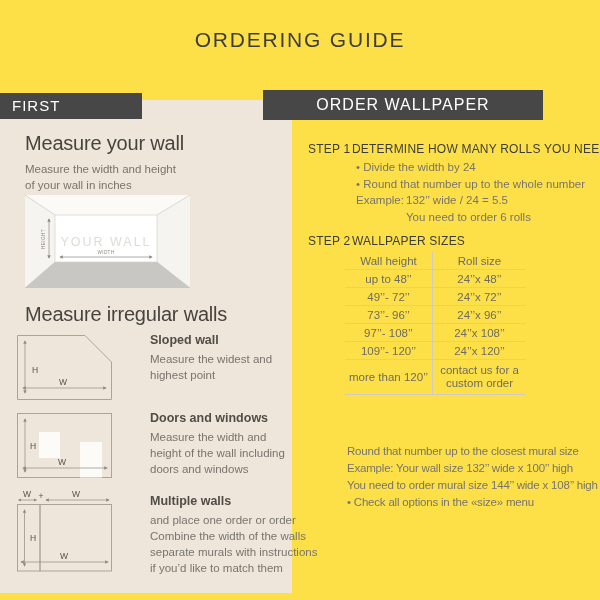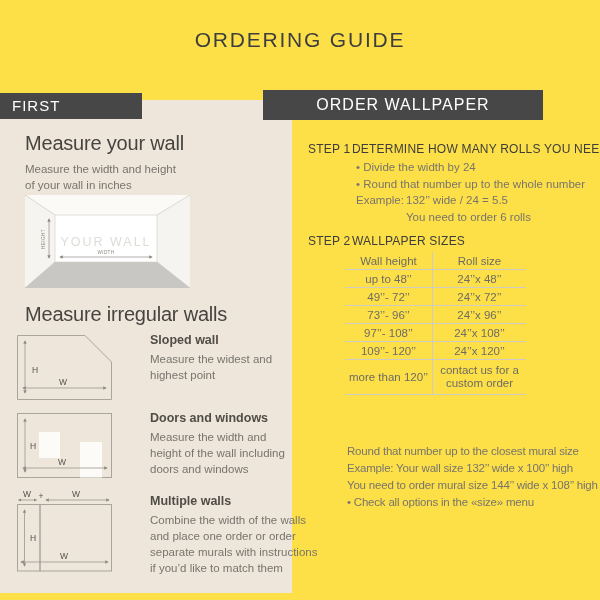--- a/index.html
+++ b/index.html
@@ -187,22 +187,22 @@
     <rect class="shape" x="23" y="16.5" width="71.5" height="66.5"></rect>
     <line class="arrow" x1="7.5" y1="22" x2="7.5" y2="78" marker-start="url(#ahm)" marker-end="url(#ahm)"></line>
     <text class="dimlabel" x="13" y="53">H</text>
     <line class="arrow" x1="4" y1="74" x2="91" y2="74" marker-start="url(#ahm)" marker-end="url(#ahm)"></line>
     <text class="dimlabel" x="47" y="70.5" text-anchor="middle">W</text>
   </svg>
 
   <div class="item-block" id="multiple-text">
     <div class="item-title">Multiple walls</div>
     <div class="item-desc">
+      <div class="body-line">and place one order or order</div>
       <div class="body-line">Combine the width of the walls</div>
-      <div class="body-line">and place one order or order</div>
       <div class="body-line">separate murals with instructions</div>
       <div class="body-line">if you’d like to match them</div>
     </div>
   </div>
 
   <div class="bar bar-wallpaper">
     <span>ORDER WALLPAPER</span>
   </div>
 
   <div class="step-label" id="step1-label">STEP 1</div>

